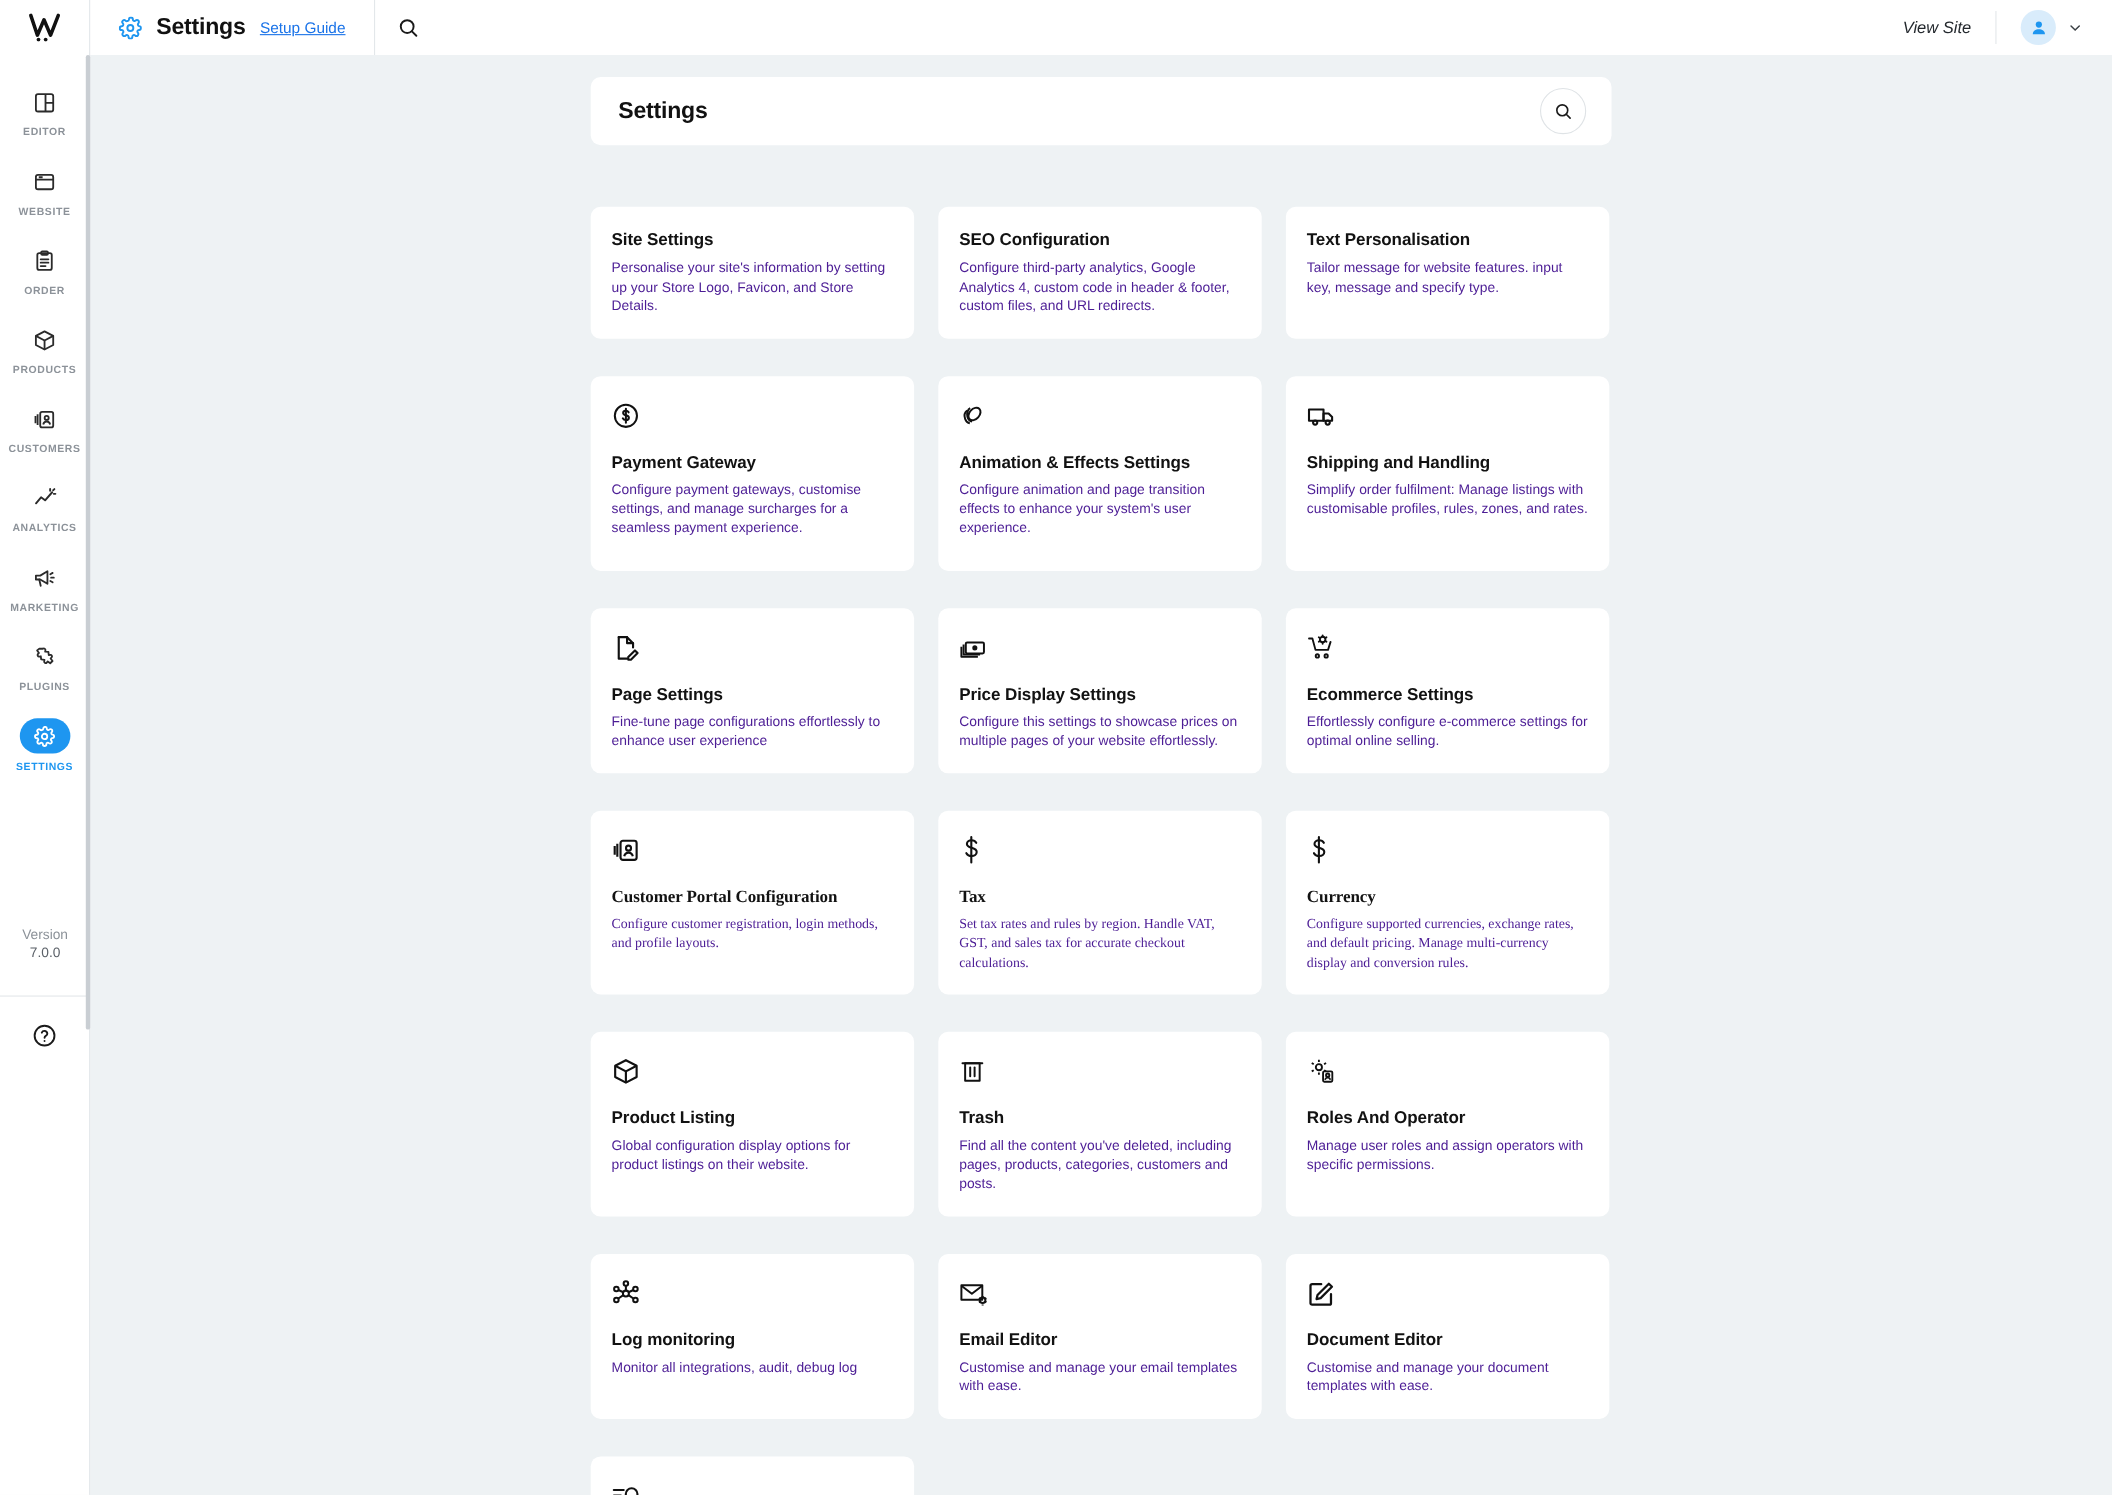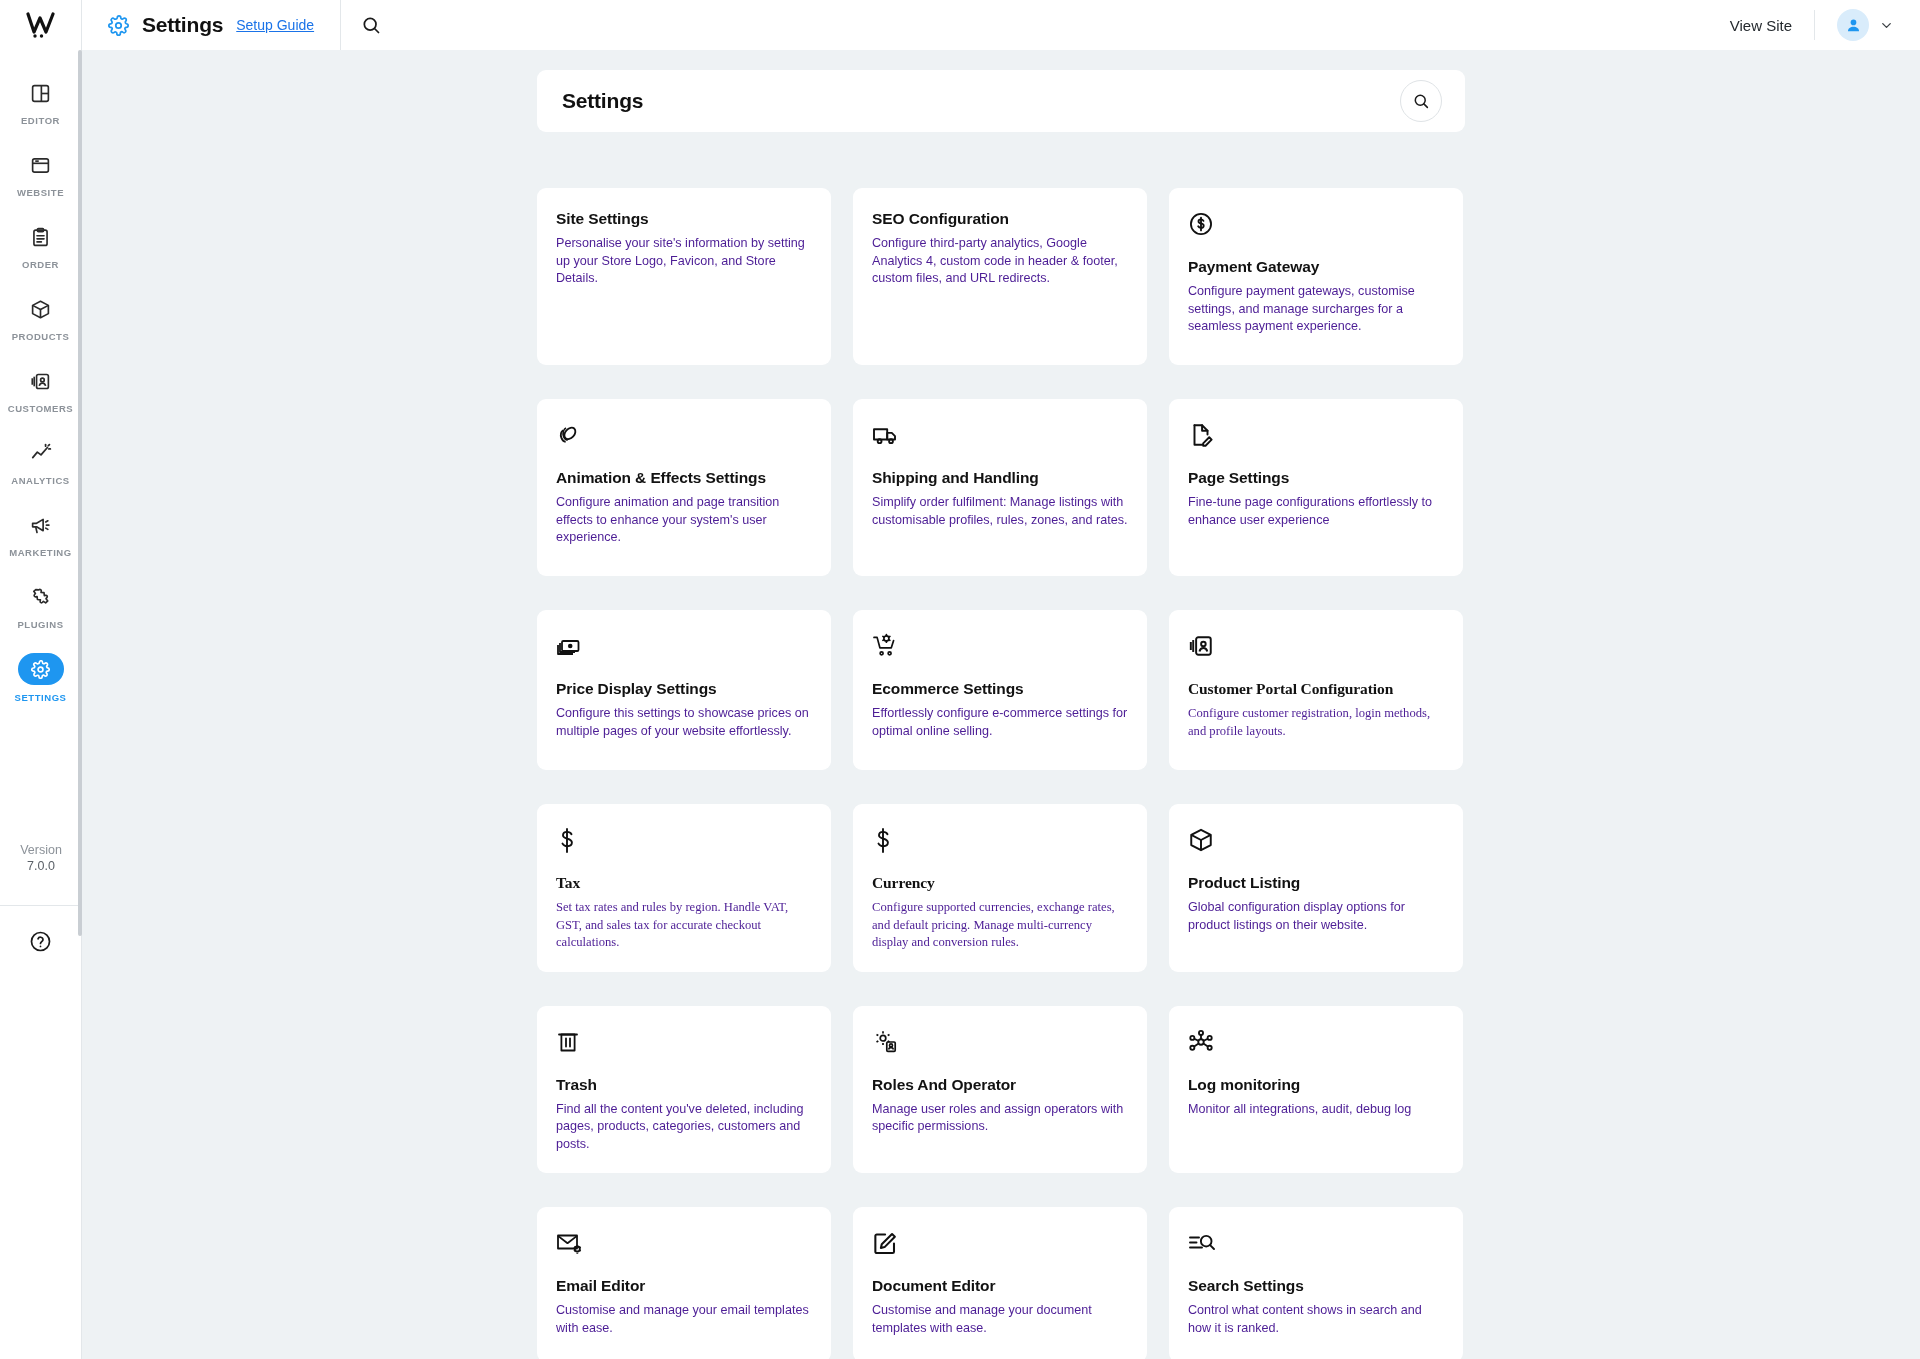--- a/index.html
+++ b/index.html
@@ -61,20 +61,21 @@
     display: flex; align-items: center; justify-content: center;
     cursor: pointer;
   }
   .topbar-right {
     margin-left: auto;
     display: flex;
     align-items: center;
     height: 50px;
     padding-right: 26px;
     gap: 0;
+    font-style: italic;
   }
   .view-site {
     font-size: 15px;
     color: #24292e;
     cursor: pointer;
     padding-right: 22px;
   }
   .vr {
     width: 1px; height: 30px;
     background: #e3e7ea;
@@ -432,20 +433,24 @@
       <div class="card r1">
         <div class="card-title">Site Settings</div>
         <div class="card-desc">Personalise your site's information by setting up your Store Logo, Favicon, and Store Details.</div>
       </div>
 
       <div class="card r1">
         <div class="card-title">SEO Configuration</div>
         <div class="card-desc">Configure third-party analytics, Google Analytics 4, custom code in header &amp; footer, custom files, and URL redirects.</div>
       </div>
 
+      <div class="card r1">
+        <div class="card-title">Text Personalisation</div>
+        <div class="card-desc">Tailor message for website features. input key, message and specify type.</div>
+      </div>
 
       <div class="card r2">
         <div class="card-icon">
           <svg width="26" height="26" viewBox="0 0 24 24" fill="none" stroke="#111" stroke-width="1.7" stroke-linecap="round">
             <circle cx="12" cy="12" r="9.3"></circle>
             <path d="M14.3 9.1c-.5-.9-1.4-1.3-2.4-1.3-1.3 0-2.2.7-2.2 1.8 0 2.6 4.8 1.2 4.8 4 0 1.3-1.1 2-2.5 2-1.1 0-2.1-.5-2.6-1.5"></path>
             <line x1="12" y1="6.1" x2="12" y2="17.9"></line>
           </svg>
         </div>
         <div class="card-title">Payment Gateway</div>

